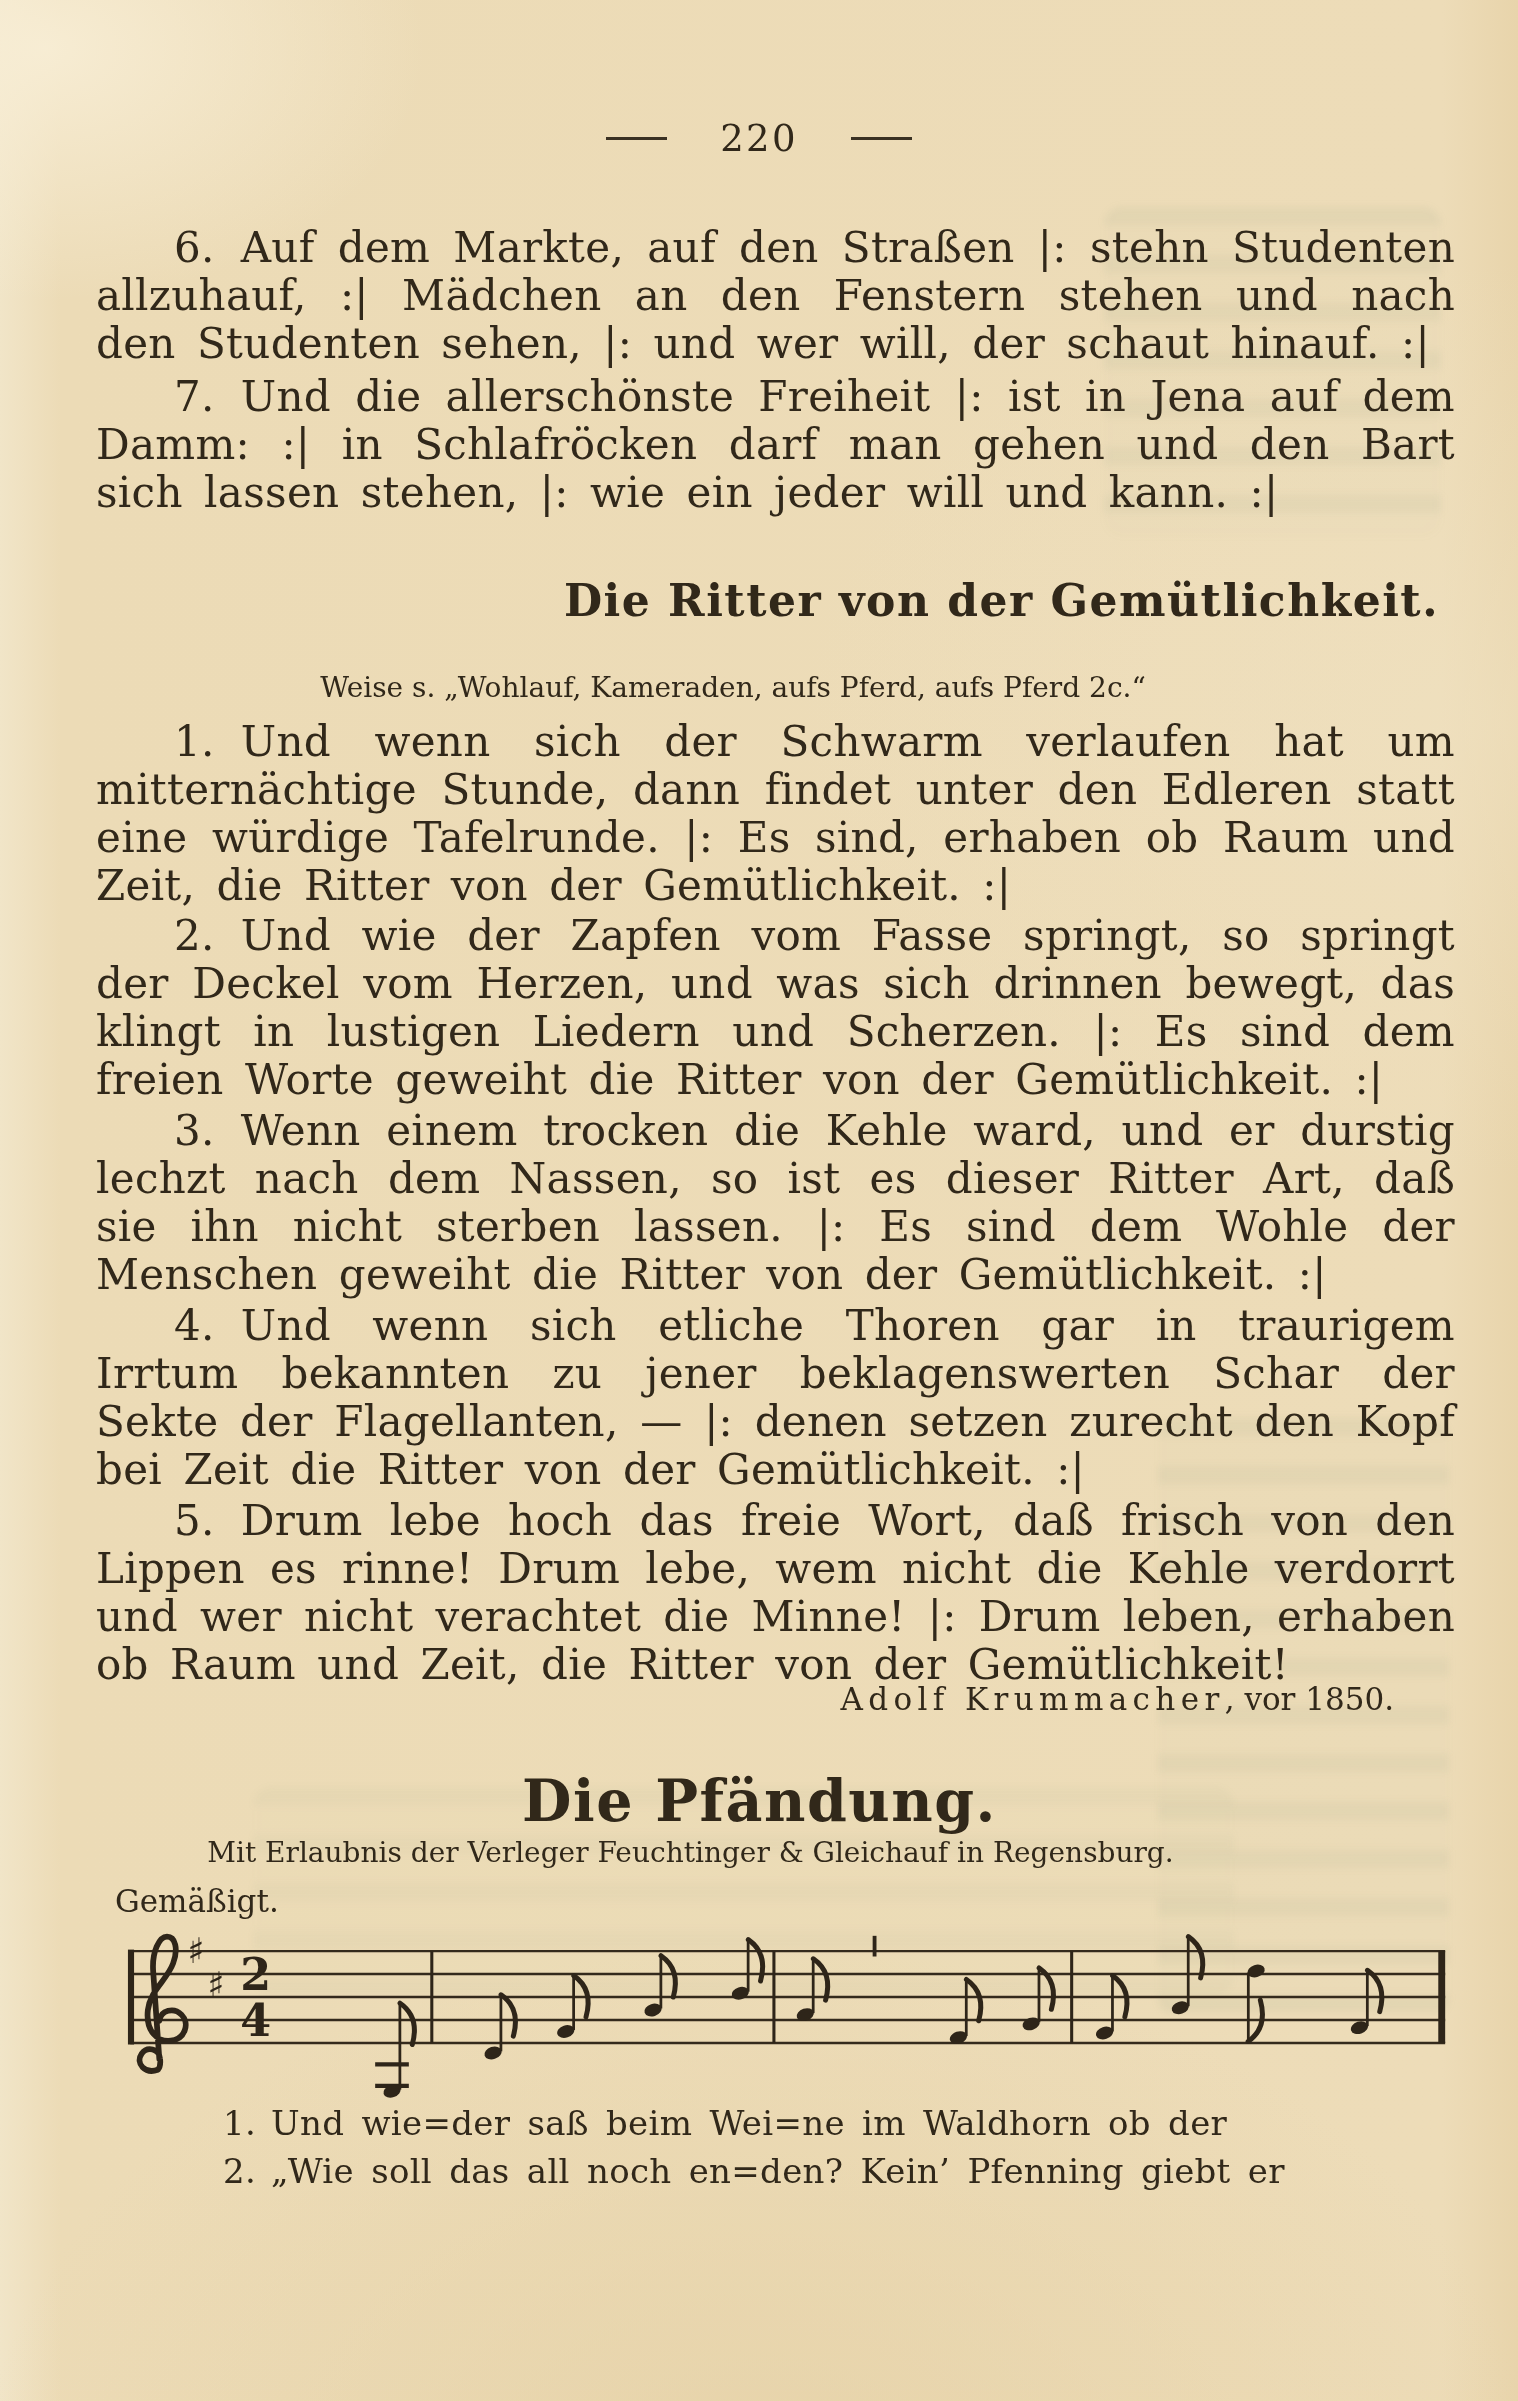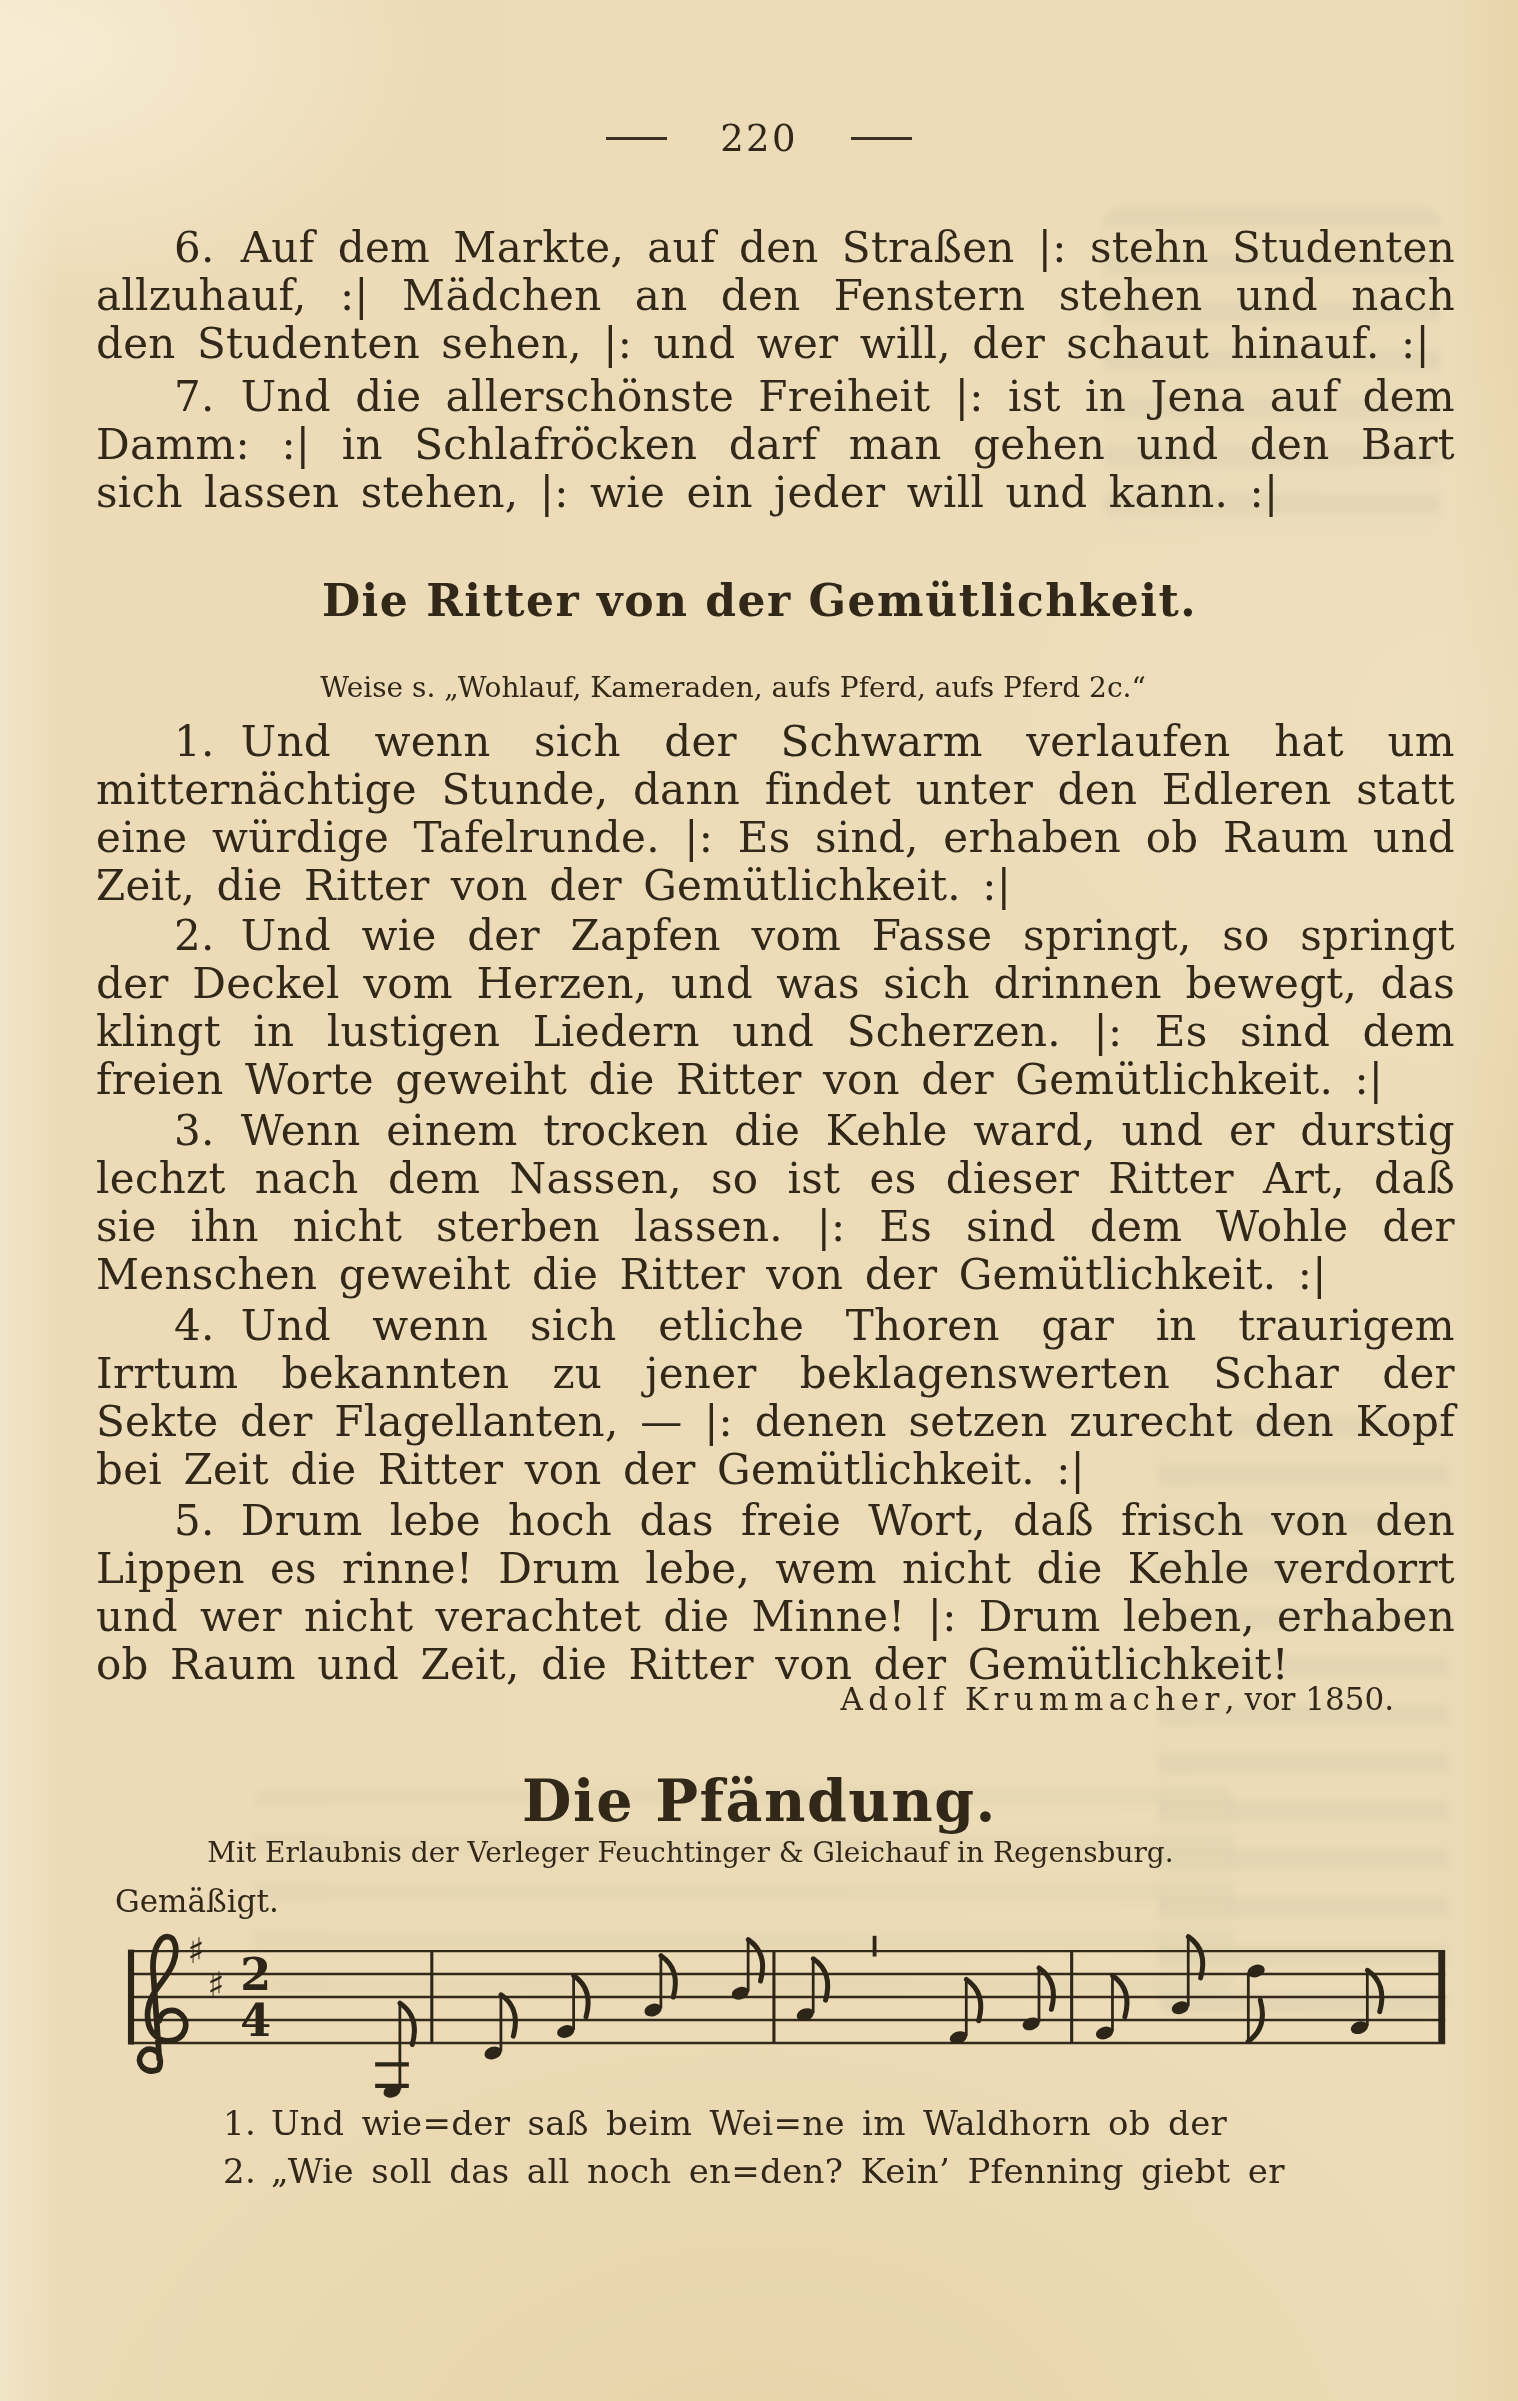--- a/index.html
+++ b/index.html
@@ -25,21 +25,21 @@
 
   .pagenum-row{position:absolute;left:0;top:117px;width:1518px;display:flex;align-items:center;justify-content:center;gap:53px;}
   .rule{display:inline-block;width:61px;height:3.8px;background:#3a3123;}
   .pnum{font-size:37px;letter-spacing:2.3px;}
 
   .para{position:absolute;left:16px;width:1359px;margin:0;font-size:42px;line-height:48px;
     text-align:justify;text-indent:78px;word-spacing:7.7px;letter-spacing:0.3px;}
   .vnum{margin-right:26px;}
 
   .song-title{position:absolute;left:0;width:1359px;text-align:center;font-weight:bold;margin:0;}
-  .t-ritter{top:575px;font-size:44px;letter-spacing:1.5px;}
+  .t-ritter{top:575px;font-size:44px;letter-spacing:1.5px;text-align:right;}
   .t-pfaendung{top:1767px;font-size:57px;letter-spacing:1.5px;}
 
   .tune-note{position:absolute;left:0;top:659px;width:1359px;box-sizing:border-box;padding-right:77px;
     text-align:center;font-size:28px;margin:12px;}
 
   .attribution{position:absolute;left:0;top:1668px;width:1359px;box-sizing:border-box;
     padding-right:58px;text-align:right;font-size:31px;margin:13px;}
   .spaced{letter-spacing:5.4px;}
 
   .permission{position:absolute;left:0;top:1836px;width:1359px;box-sizing:border-box;padding-right:138px;

